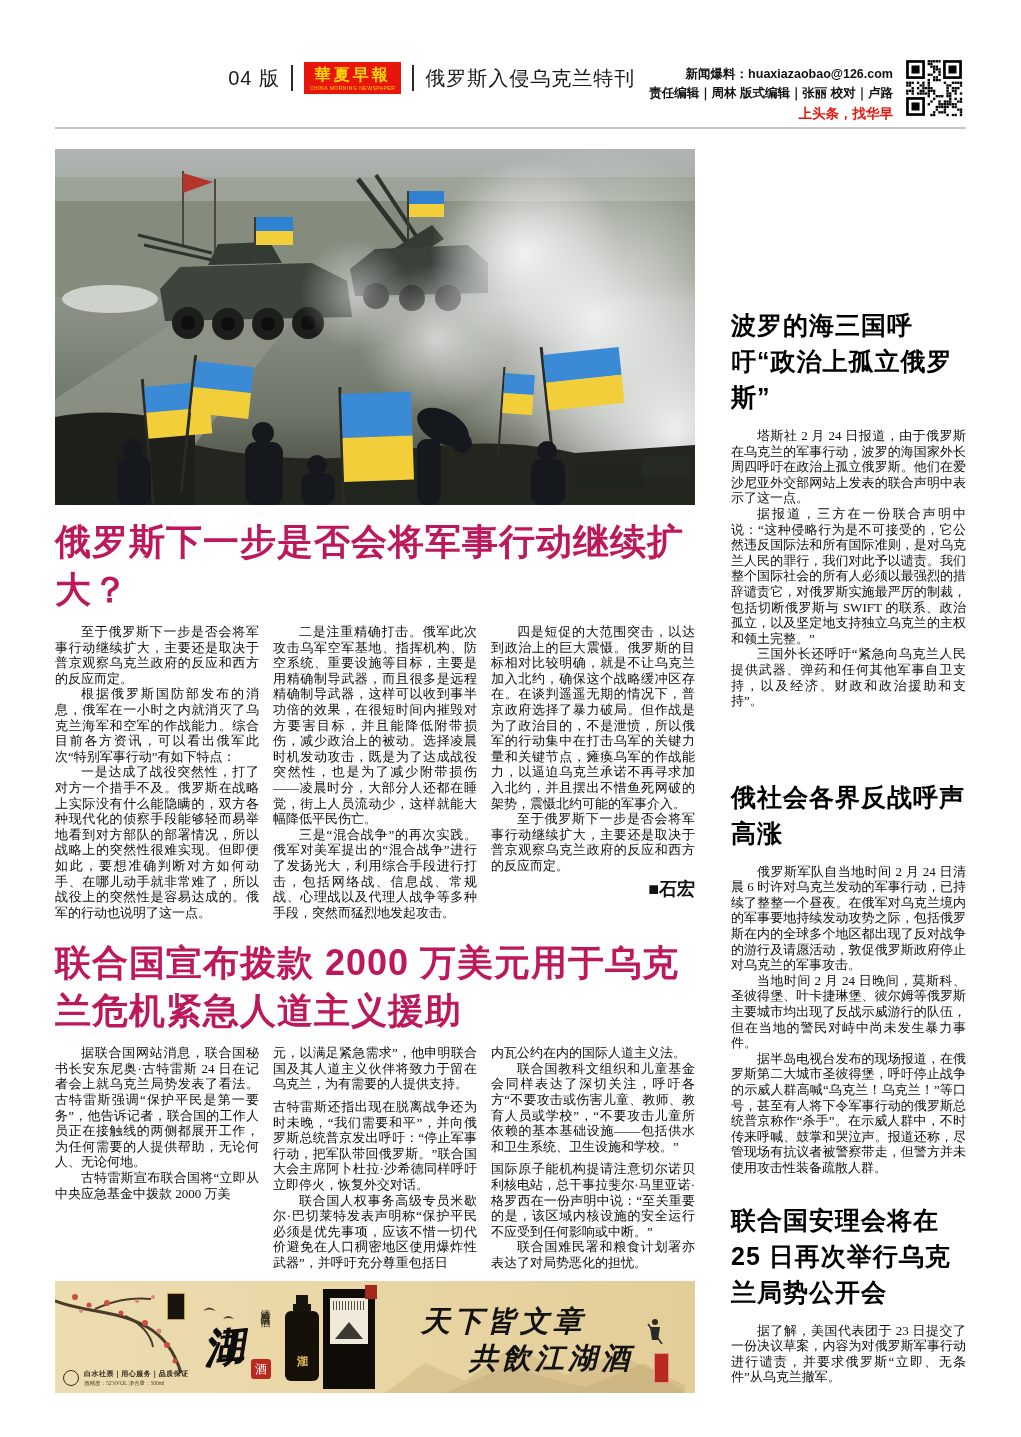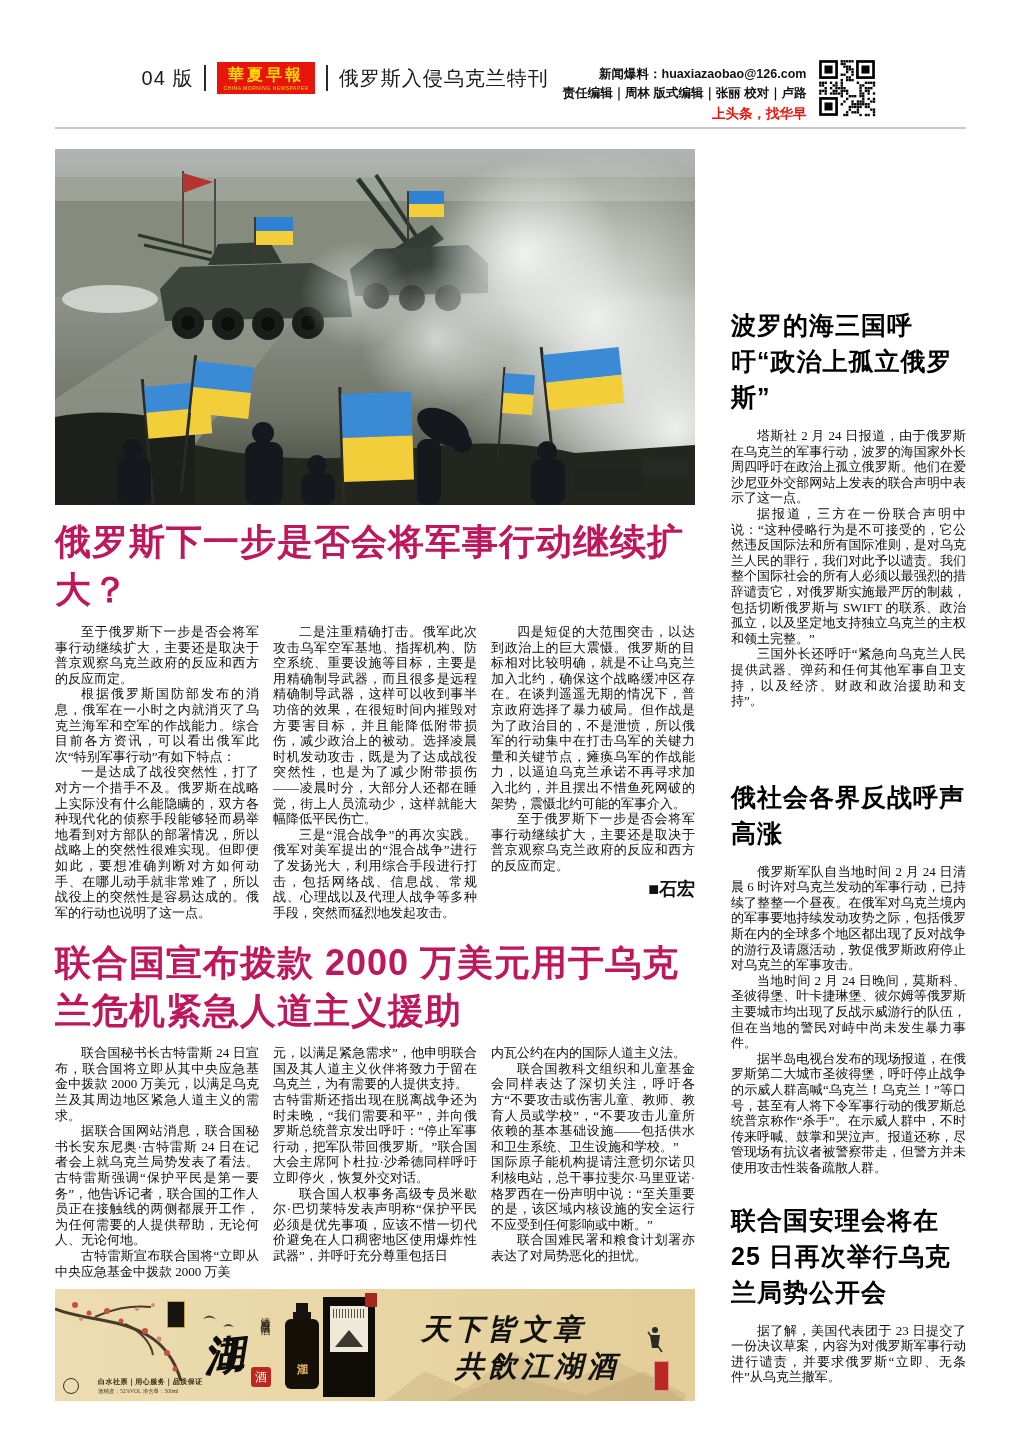--- a/index.html
+++ b/index.html
@@ -4,21 +4,21 @@
 <style>
   * { margin:0; padding:0; box-sizing:border-box; }
   html,body { background:#e8e8e8; }
   .page {
     position:relative; width:1021px; height:1437px; margin:0 auto;
     background:#ffffff; overflow:hidden;
     padding:56px 55px 0 55px;
     font-family:"Liberation Serif", serif; color:#111;
   }
   
-  .masthead { display:flex; justify-content:center; align-items:flex-start; height:66px; }
+  .masthead { display:flex; justify-content:flex-end; align-items:flex-start; height:66px; }
   .mast-left { display:flex; align-items:center; gap:11px; padding-top:6px; }
   .pageno, .section-title { font-family:"Liberation Sans", sans-serif; font-size:20px; font-weight:500; color:#1a1a1a; letter-spacing:1px; }
   .vbar { width:2px; height:26px; background:#2a2a2a; }
   .logo { background:#e8150d; color:#ffd900; text-align:center; padding:4px 6px 3px 6px; line-height:1.1; }
   .logo-cn { font-size:16px; font-weight:bold; letter-spacing:3px; font-family:"Liberation Serif", serif; }
   .logo-en { font-size:5px; letter-spacing:.5px; font-family:"Liberation Sans", sans-serif; margin-top:2px; }
   .mast-right { display:flex; gap:9px; align-items:flex-start; }
   .mast-info { text-align:right; font-family:"Liberation Sans", sans-serif; font-size:12.5px; font-weight:bold; line-height:1.55; color:#111; padding-top:9px;margin-left:14px; }
   .mast-slogan { color:#e8150d; font-size:13.5px; }
   .qr { width:64px; height:64px; }
@@ -36,21 +36,21 @@
     margin:13px 0 10px 0;
   }
   
   .cols { display:flex; gap:14px; }
   .col { width:204px; flex:none; }
   .col p, .sidebar p {
     font-size:13px; line-height:15.6px; text-align:justify;
     text-indent:2em; color:#0d0d0d;
   }
   .col p.noindent { text-indent:0; }
-  .col p.noindent:not(:first-child) { }
+  .col p.noindent:not(:first-child) { margin-top:7px; }
   .byline { text-align:right; font-family:"Liberation Sans", sans-serif; font-weight:bold; font-size:18px; margin-top:3px; }
   .h2nd { margin-top:19px; }
   
   .sidebar section + section { margin-top:70px; }
   .sidebar section:last-of-type { margin-top:26px; }
   .sidebar h2 {
     font-family:"Liberation Sans", sans-serif; font-weight:800; color:#000;
     font-size:25px; line-height:36px; letter-spacing:1px; margin-bottom:13px;
   }
   
@@ -74,24 +74,24 @@
   .ad-bottle .neck { width:18px; height:7px; background:#17130f; margin:0 auto; }
   .ad-bottle .bbody { width:34px; height:70px; background:#141008; border-radius:6px; display:flex; align-items:center; justify-content:center; }
   .ad-bottle .bbody span { writing-mode:vertical-rl; color:#d2ab55; font-size:11px; font-weight:bold; }
   .ad-box { position:absolute; left:268px; top:8px; width:52px; height:100px; background:#0f0c08; }
   .ad-box .label { position:absolute; left:7px; top:9px; width:38px; height:46px; background:#efe9da; }
   .ad-box .label .txt { position:absolute; top:3px; left:3px; right:3px; height:9px; background:repeating-linear-gradient(90deg,#55503f 0 1px,transparent 1px 3px); }
   .ad-box .label .mtn { position:absolute; bottom:5px; left:5px; width:0; height:0; border-left:14px solid transparent; border-right:14px solid transparent; border-bottom:17px solid #3b382f; }
   .ad-box .tab { position:absolute; right:-2px; top:-4px; width:12px; height:14px; background:#a5281c; }
   .ad-slogan { position:absolute; left:366px; top:22px; font-weight:900; font-style:italic; color:#131313; }
   .ad-slogan div { font-size:29px; line-height:37px; letter-spacing:4px; }
-  .ad-slogan .line2 { margin-left:34px; }
+  .ad-slogan .line2 { margin-left:48px; }
   .ad-fisher { position:absolute; left:591px; top:36px; }
   .ad-rseal { position:absolute; left:599px; top:72px; width:15px; height:30px; background:#b9291f; border:1px solid rgba(255,255,255,.5); }
-  .ad-info { position:absolute; left:8px; bottom:6px; display:flex; gap:19px; align-items:center; }
+  .ad-info { position:absolute; left:8px; bottom:6px; display:flex; gap:5px; align-items:center; }
   .ad-logo { width:16px; height:16px; border:1.5px solid #3a2f1d; border-radius:50%; flex:none; }
   .ad-info-lines div:first-child { font-size:7px; font-weight:bold; color:#2c2417; letter-spacing:.5px; }
   .ad-info-lines div:last-child { font-size:5.5px; color:#4a3f2a; margin-top:1px; }
 </style>
 </head>
 <body>
 
 <div class="page">
 
   <header class="masthead">
@@ -393,21 +393,20 @@
           <div class="col">
             <p>四是短促的大范围突击，以达到政治上的巨大震慑。俄罗斯的目标相对比较明确，就是不让乌克兰加入北约，确保这个战略缓冲区存在。在谈判遥遥无期的情况下，普京政府选择了暴力破局。但作战是为了政治目的，不是泄愤，所以俄军的行动集中在打击乌军的关键力量和关键节点，瘫痪乌军的作战能力，以逼迫乌克兰承诺不再寻求加入北约，并且摆出不惜鱼死网破的架势，震慑北约可能的军事介入。</p>
             <p>至于俄罗斯下一步是否会将军事行动继续扩大，主要还是取决于普京观察乌克兰政府的反应和西方的反应而定。</p>
             <div class="byline">■石宏</div>
           </div>
         </div>
 
       <h1 class="headline h2nd">联合国宣布拨款 2000 万美元用于乌克兰危机紧急人道主义援助</h1>
       <div class="cols">
           <div class="col">
-            <p>联合国秘书长古特雷斯 24 日宣布，联合国将立即从其中央应急基金中拨款 2000 万美元，以满足乌克兰及其周边地区紧急人道主义的需求。</p>
             <p>据联合国网站消息，联合国秘书长安东尼奥·古特雷斯 24 日在记者会上就乌克兰局势发表了看法。古特雷斯强调“保护平民是第一要务”，他告诉记者，联合国的工作人员正在接触线的两侧都展开工作，为任何需要的人提供帮助，无论何人、无论何地。</p>
             <p>古特雷斯宣布联合国将“立即从中央应急基金中拨款 2000 万美</p>
           </div>
           <div class="col">
             <p class="noindent">元，以满足紧急需求”，他申明联合国及其人道主义伙伴将致力于留在乌克兰，为有需要的人提供支持。</p>
             <p class="noindent">古特雷斯还指出现在脱离战争还为时未晚，“我们需要和平”，并向俄罗斯总统普京发出呼吁：“停止军事行动，把军队带回俄罗斯。”联合国大会主席阿卜杜拉·沙希德同样呼吁立即停火，恢复外交对话。</p>
             <p>联合国人权事务高级专员米歇尔·巴切莱特发表声明称“保护平民必须是优先事项，应该不惜一切代价避免在人口稠密地区使用爆炸性武器”，并呼吁充分尊重包括日</p>
           </div>
           <div class="col">
             <p class="noindent">内瓦公约在内的国际人道主义法。</p>

